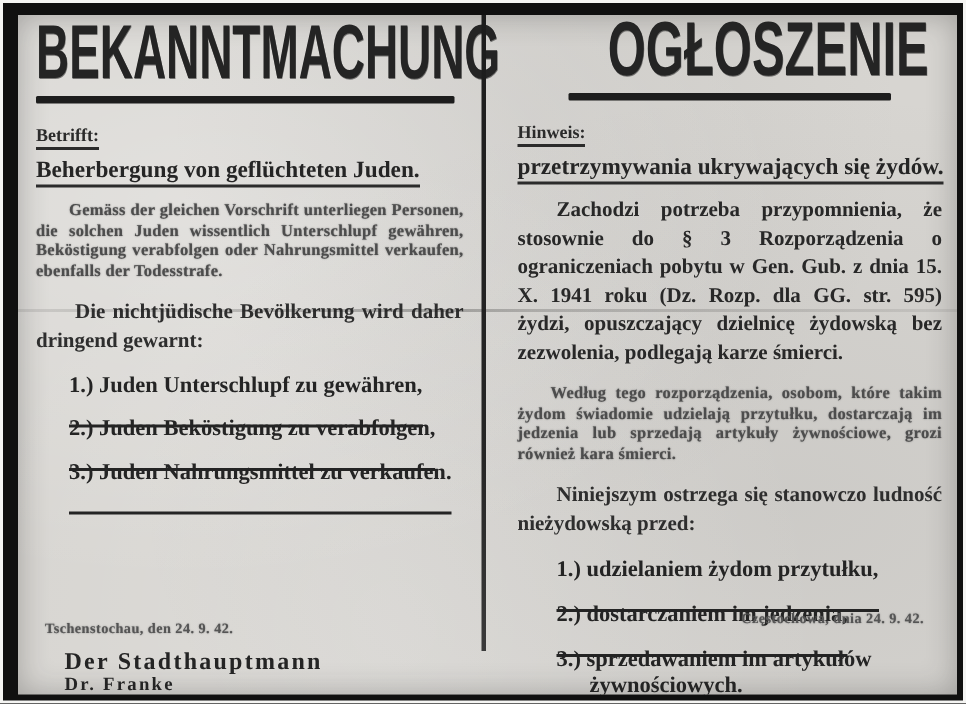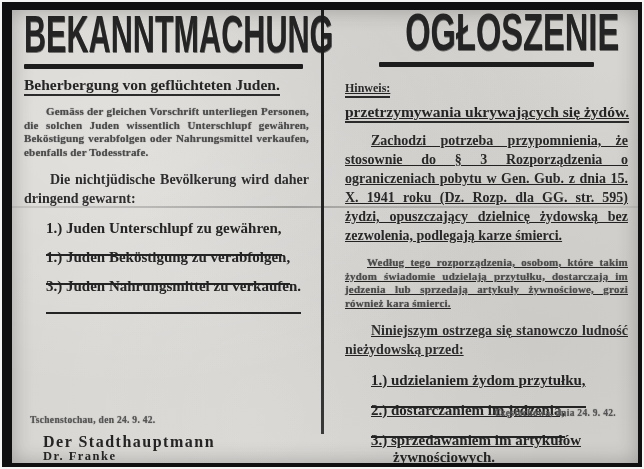--- a/index.html
+++ b/index.html
@@ -38,21 +38,21 @@
     background:linear-gradient(to right, rgba(30,30,30,0.10), rgba(30,30,30,0.30) 45%, rgba(30,30,30,0.22) 55%, rgba(30,30,30,0.08));
     pointer-events:none;
   }
   .divider{
     position:absolute;left:309px;top:0;width:3px;height:424px;
     background:linear-gradient(to bottom,#1c1c1c 0%, #262626 70%, #3a3a3a 100%);
   }
   .columns{display:flex;width:100%;height:100%;}
   .col{box-sizing:border-box;width:50%;}
   .col-left{padding:3px 16px 0 12px;}
-  .col-right{padding:1px 10px 0 20px;text-decoration:underline;}
+  .col-right{padding:1px 10px 0 20px;}
 
   .headline-wrap{height:46px;overflow:visible;white-space:nowrap;}
   .headline{
     display:inline-block;
     font-family:"Liberation Sans", sans-serif;
     font-weight:bold;
     font-size:51px;line-height:44px;
     letter-spacing:0px;
     color:#242424;
     transform:scaleX(0.60);
@@ -124,30 +124,33 @@
     <div class="paper">
 
       <div class="columns">
 
         <div class="col col-left">
           <div class="headline-wrap">
             <span class="headline">BEKANNTMACHUNG</span>
           </div>
           <div class="headline-rule rule-left"></div>
 
+          <div class="subject-label">
+            <span class="u">Betrifft:</span>
+          </div>
           <div class="subject">
             <span class="u">Beherbergung von geflüchteten Juden.</span>
           </div>
 
           <div class="para-small">Gemäss der gleichen Vorschrift unterliegen Personen, die solchen Juden wissentlich Unterschlupf gewähren, Beköstigung verabfolgen oder Nahrungsmittel verkaufen, ebenfalls der Todesstrafe.</div>
           <div class="warning">Die nichtjüdische Bevölkerung wird daher dringend gewarnt:</div>
 
           <div class="list">
             <div class="list-item"><span class="u">1.) Juden Unterschlupf zu gewähren,</span></div>
-            <div class="list-item"><span class="u">1.) Juden Beköstigung zu verabfolgen,</span></div>
+            <div class="list-item"><span class="u">2.) Juden Beköstigung zu verabfolgen,</span></div>
             <div class="list-item"><span class="u">3.) Juden Nahrungsmittel zu verkaufen.</span></div>
           </div>
         </div>
 
         <div class="col col-right">
           <div class="headline-wrap centered">
             <span class="headline">OGŁOSZENIE</span>
           </div>
           <div class="headline-rule rule-right"></div>
 

